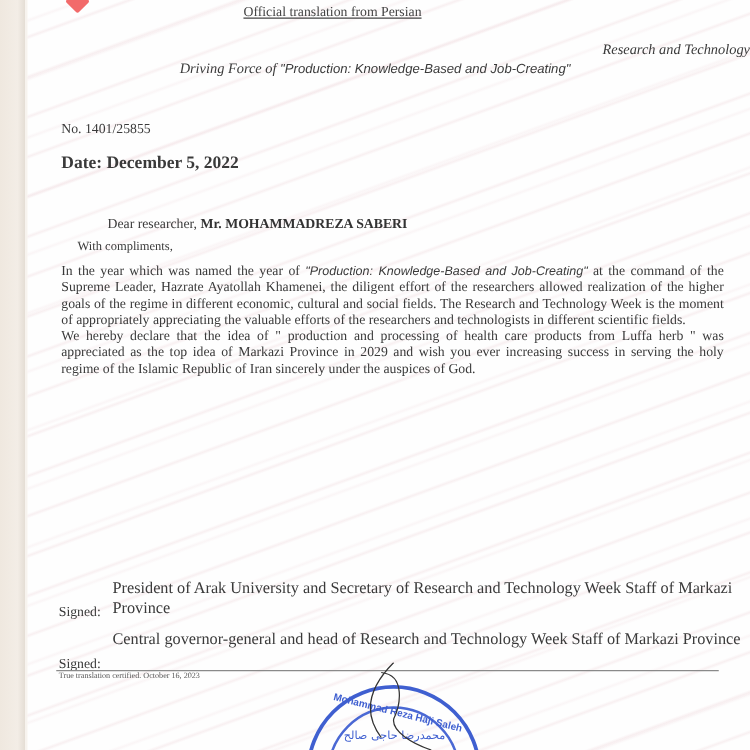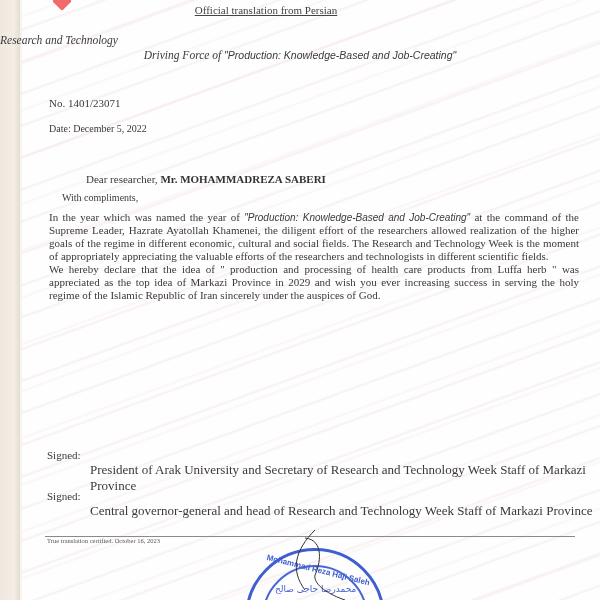--- a/index.html
+++ b/index.html
@@ -48,21 +48,21 @@
       position: absolute;
       top: 4px; left: 0; width: 532px;
       text-align: center;
       font-size: 11px;
       text-decoration: underline;
       color: #444;
     }
     .header-sub1 {
       position: absolute;
       top: 34px; left: 0; width: 600px;
-      text-align: left;
+      text-align: right;
       font-size: 11.5px;
       font-style: italic;
       color: #3a3a3a;
     }
     .header-sub2 {
       position: absolute;
       top: 49px; left: 0; width: 600px;
       text-align: center;
       font-size: 11.5px;
       color: #3a3a3a;
@@ -74,21 +74,22 @@
       font-size: 10.5px;
     }
     .ref-no {
       position: absolute;
       top: 97px; left: 49px;
       font-size: 11px;
     }
     .ref-date {
       position: absolute;
       top: 123px; left: 49px;
-      font-size: 10px;
+      font-size: 14px;
+      font-weight: bold;
     }
     .salutation {
       position: absolute;
       top: 173px; left: 62px;
       font-size: 11px;
       margin-left: 24px;
     }
     .salutation b { color: #333; font-weight: bold; }
     .compliments {
       position: absolute;
@@ -105,20 +106,21 @@
     }
     .body-text .quote {
       font-family: "Liberation Sans", sans-serif;
       font-style: italic;
       font-size: 10px;
     }
     .sig-label {
       position: absolute;
       left: 47px;
       font-size: 11px;
+      margin-top: 35px;
     }
     .sig-role {
       position: absolute;
       left: 47px;
       font-size: 13px;
       margin-left: 43px;
     }
     .footer-line {
       position: absolute;
       top: 536px; left: 45px;
@@ -180,21 +182,21 @@
 <div class="watermark"></div>
 
 <div class="logo-mark"></div>
 
 <div class="header-title">Official translation from Persian</div>
 <div class="header-sub1">Research and Technology</div>
 <div class="header-sub2">
   <span class="it-serif">Driving Force of </span><span class="it-sans">"Production: Knowledge-Based and Job-Creating"</span>
 </div>
 
-<div class="ref-no">No. 1401/23071</div>
+<div class="ref-no">No. 1401/25855</div>
 <div class="ref-date">Date: December 5, 2022</div>
 
 <div class="salutation">
   <span>Dear researcher, </span><b>Mr. MOHAMMADREZA SABERI</b>
 </div>
 <div class="compliments">With compliments,</div>
 
 <div class="body-text">
   <div><span>In the year which was named the year of </span><span class="quote">"Production: Knowledge-Based and Job-Creating"</span><span> at the command of the Supreme Leader, Hazrate Ayatollah Khamenei, the diligent effort of the researchers allowed realization of the higher goals of the regime in different economic, cultural and social fields. The Research and Technology Week is the moment of appropriately appreciating the valuable efforts of the researchers and technologists in different scientific fields.</span></div>
   <div>We hereby declare that the idea of " production and processing of health care products from Luffa herb " was appreciated as the top idea of Markazi Province in 2029 and wish you ever increasing success in serving the holy regime of the Islamic Republic of Iran sincerely under the auspices of God.</div>

